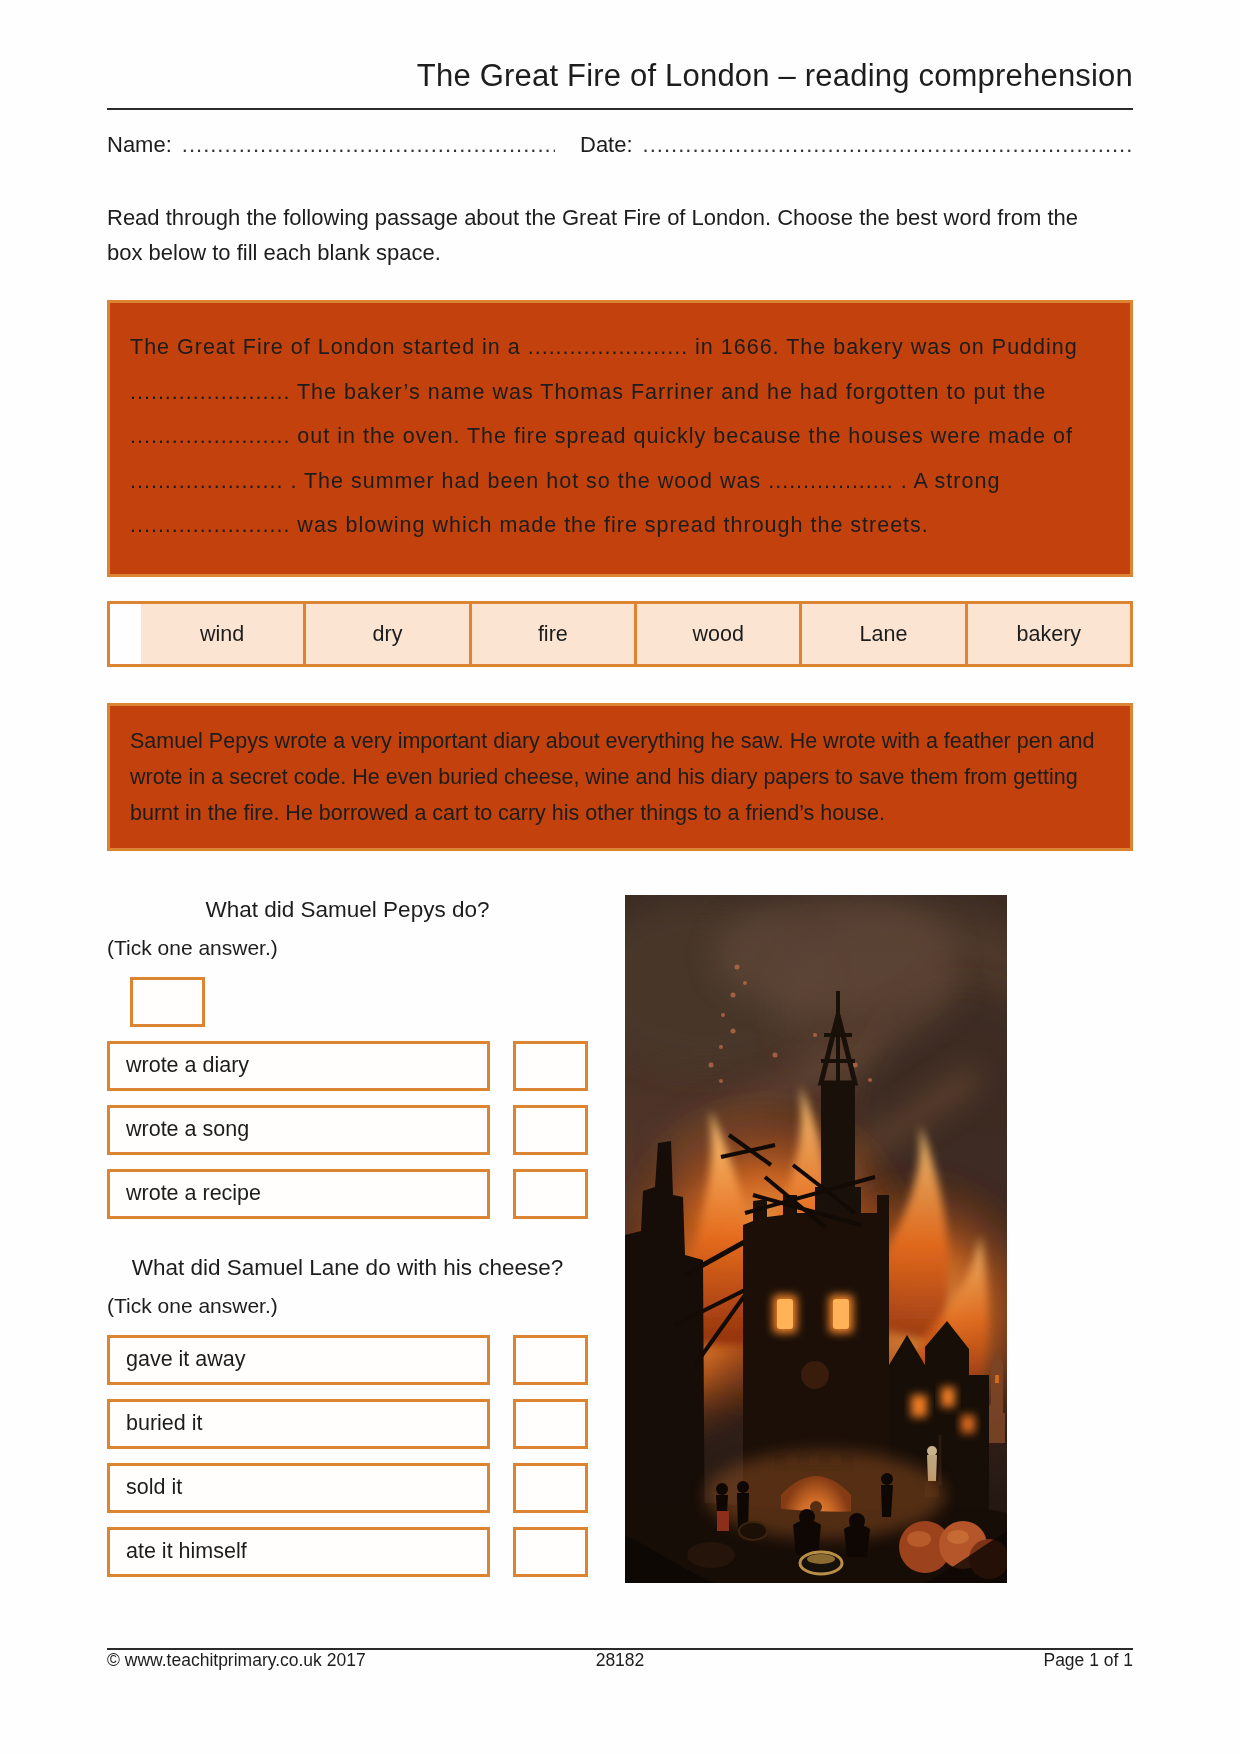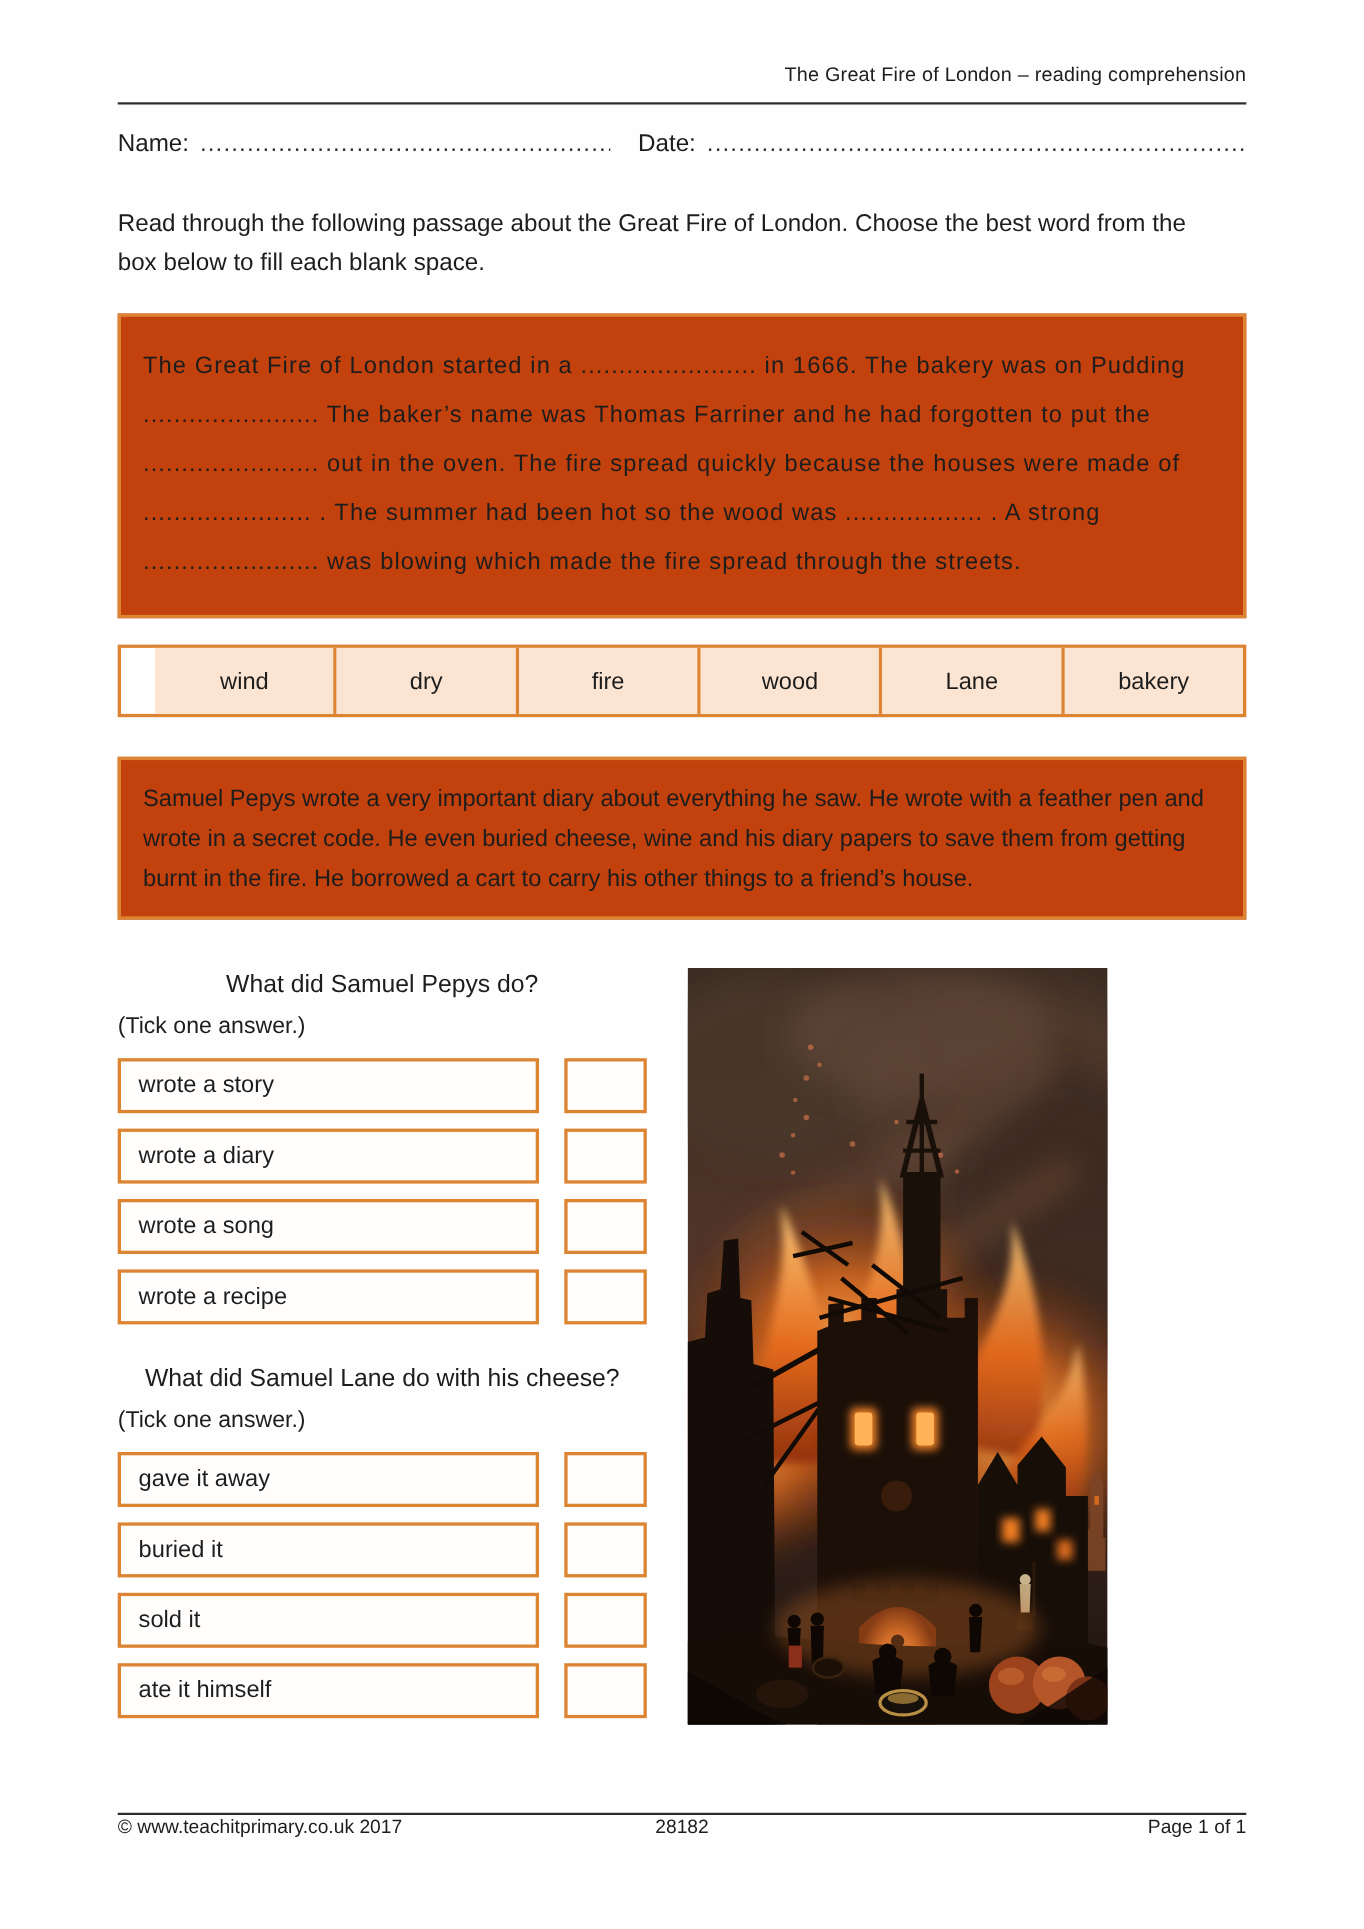--- a/index.html
+++ b/index.html
@@ -16,21 +16,21 @@
     overflow: hidden;
   }
 
   
   .header {
     border-bottom: 2px solid #2b2b2b;
     padding-bottom: 14px;
     text-align: right;
   }
   .header .title {
-    font-size: 18px;
+    font-size: 31px;
     font-weight: normal;
     letter-spacing: 0.2px;
   }
 
   
   .name-date {
     display: flex;
     margin-top: 22px;
     font-size: 22px;
     align-items: baseline;
@@ -177,21 +177,20 @@
 
   <div class="main-row">
 
     <div class="questions-col">
 
       <div>
         <div class="q-title">What did Samuel Pepys do?</div>
         <div class="q-sub">(Tick one answer.)</div>
         <div class="options">
           <div class="option-row">
-            <div class="option-box">wrote a story</div>
             <div class="tick-box"></div>
           </div>
           <div class="option-row">
             <div class="option-box">wrote a diary</div>
             <div class="tick-box"></div>
           </div>
           <div class="option-row">
             <div class="option-box">wrote a song</div>
             <div class="tick-box"></div>
           </div>

